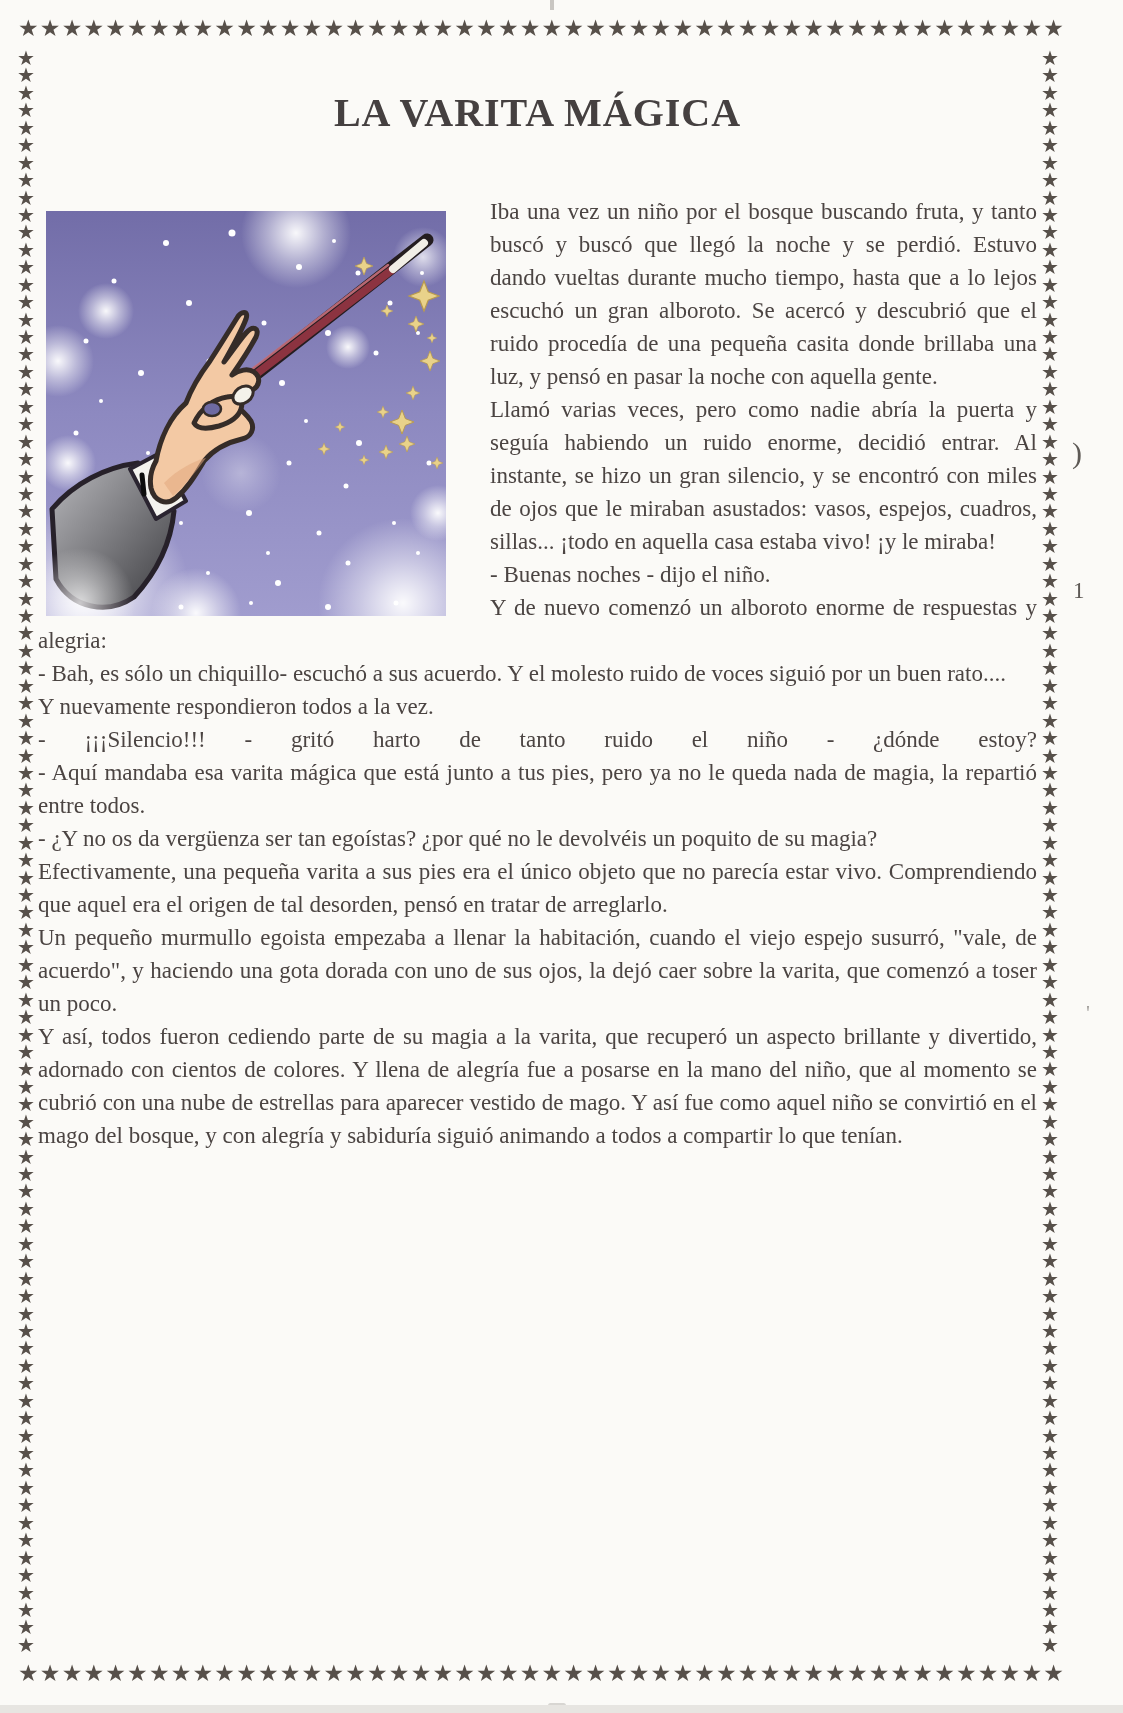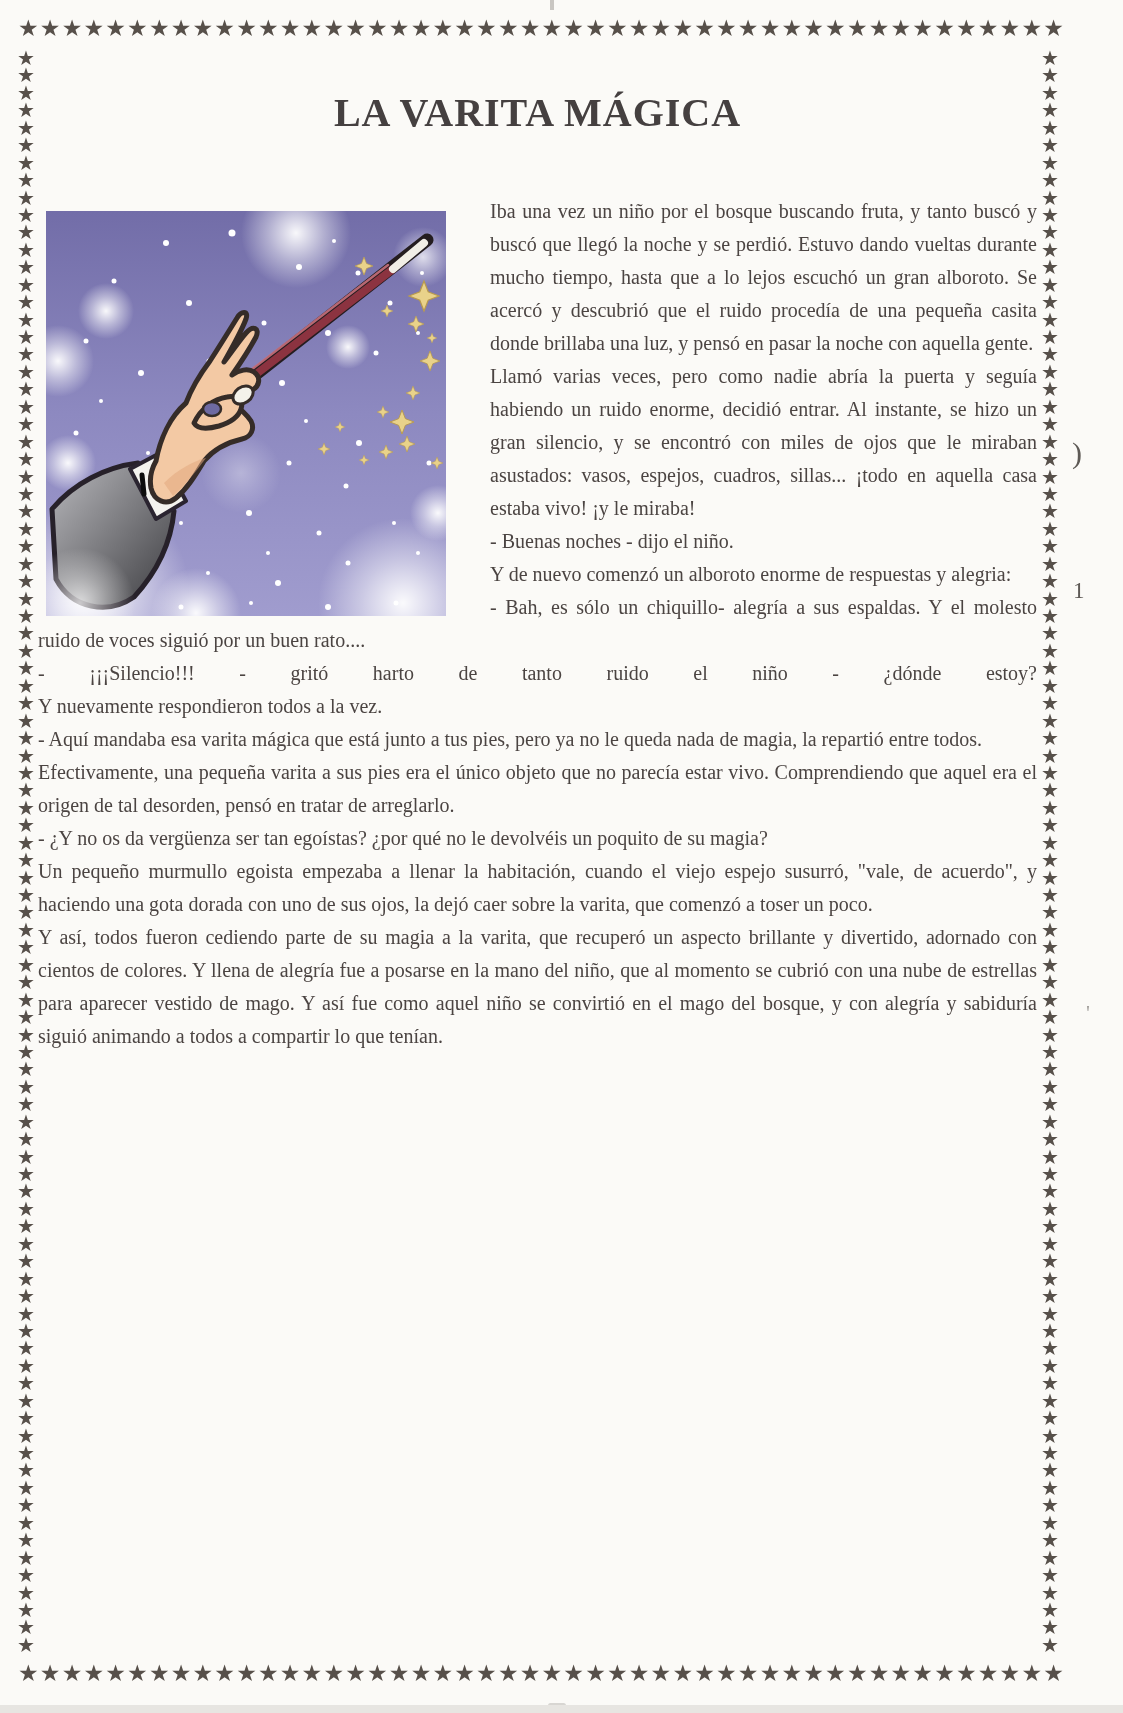--- a/index.html
+++ b/index.html
@@ -24,21 +24,21 @@
     justify-content:space-between;align-items:center;font-size:20px;line-height:17px;color:var(--star_border,#57504a);}
   .star-col.left{left:13px;}
   .star-col.right{left:1037px;}
   
   .content{position:absolute;left:38px;top:0;width:999px;}
   h1.title{
     margin:88px 0 0 0;text-align:center;
     font-size:40px;line-height:50px;font-weight:bold;letter-spacing:1px;
     color:var(--title_ink,#454040);
   }
-  .story{margin-top:57px;font-size:20px;line-height:33px;text-align:justify;}
+  .story{margin-top:57px;font-size:23px;line-height:33px;text-align:justify;}
   .story::after{content:"";display:block;clear:both;}
   .para{margin:0;}
   .para.stretch{text-align-last:justify;}
   .illustration{
     float:left;width:400px;height:405px;
     margin:16px 44px 0 8px;
   }
   .illustration svg{display:block;}
   .author{margin:37px 0 0 0;font-size:26px;line-height:33px;}
   .author b{margin-right:9px;}
@@ -476,26 +476,26 @@
           </g>
 
           <circle cx="34" cy="392" r="55" fill="url(#glow)" opacity="0.8"></circle>
         </svg>
       </div>
 
     <p class="para">Iba una vez un niño por el bosque buscando fruta, y tanto buscó y buscó que llegó la noche y se perdió. Estuvo dando vueltas durante mucho tiempo, hasta que a lo lejos escuchó un gran alboroto. Se acercó y descubrió que el ruido procedía de una pequeña casita donde brillaba una luz, y pensó en pasar la noche con aquella gente.</p>
         <p class="para">Llamó varias veces, pero como nadie abría la puerta y seguía habiendo un ruido enorme, decidió entrar. Al instante, se hizo un gran silencio, y se encontró con miles de ojos que le miraban asustados: vasos, espejos, cuadros, sillas... ¡todo en aquella casa estaba vivo! ¡y le miraba!</p>
         <p class="para">- Buenas noches - dijo el niño.</p>
         <p class="para">Y de nuevo comenzó un alboroto enorme de respuestas y alegria:</p>
-        <p class="para">- Bah, es sólo un chiquillo- alegría a sus espaldas. Y el molesto ruido de voces siguió por un buen rato....</p>
+        <p class="para">- Bah, es sólo un chiquillo- escuchó a sus acuerdo. Y el molesto ruido de voces siguió por un buen rato....</p>
+        <p class="para">Y nuevamente respondieron todos a la vez.</p>
         <p class="para stretch">- ¡¡¡Silencio!!! - gritó harto de tanto ruido el niño - ¿dónde estoy?</p>
-        <p class="para">Y nuevamente respondieron todos a la vez.</p>
         <p class="para">- Aquí mandaba esa varita mágica que está junto a tus pies, pero ya no le queda nada de magia, la repartió entre todos.</p>
+        <p class="para">- ¿Y no os da vergüenza ser tan egoístas? ¿por qué no le devolvéis un poquito de su magia?</p>
         <p class="para">Efectivamente, una pequeña varita a sus pies era el único objeto que no parecía estar vivo. Comprendiendo que aquel era el origen de tal desorden, pensó en tratar de arreglarlo.</p>
-        <p class="para">- ¿Y no os da vergüenza ser tan egoístas? ¿por qué no le devolvéis un poquito de su magia?</p>
         <p class="para">Un pequeño murmullo egoista empezaba a llenar la habitación, cuando el viejo espejo susurró, "vale, de acuerdo", y haciendo una gota dorada con uno de sus ojos, la dejó caer sobre la varita, que comenzó a toser un poco.</p>
         <p class="para">Y así, todos fueron cediendo parte de su magia a la varita, que recuperó un aspecto brillante y divertido, adornado con cientos de colores. Y llena de alegría fue a posarse en la mano del niño, que al momento se cubrió con una nube de estrellas para aparecer vestido de mago. Y así fue como aquel niño se convirtió en el mago del bosque, y con alegría y sabiduría siguió animando a todos a compartir lo que tenían.</p>
       </div>
 
   </div>
 
   <span class="stray m1">)</span>
   <span class="stray m2">1</span>
   <span class="stray m3">'</span>
 </div>

